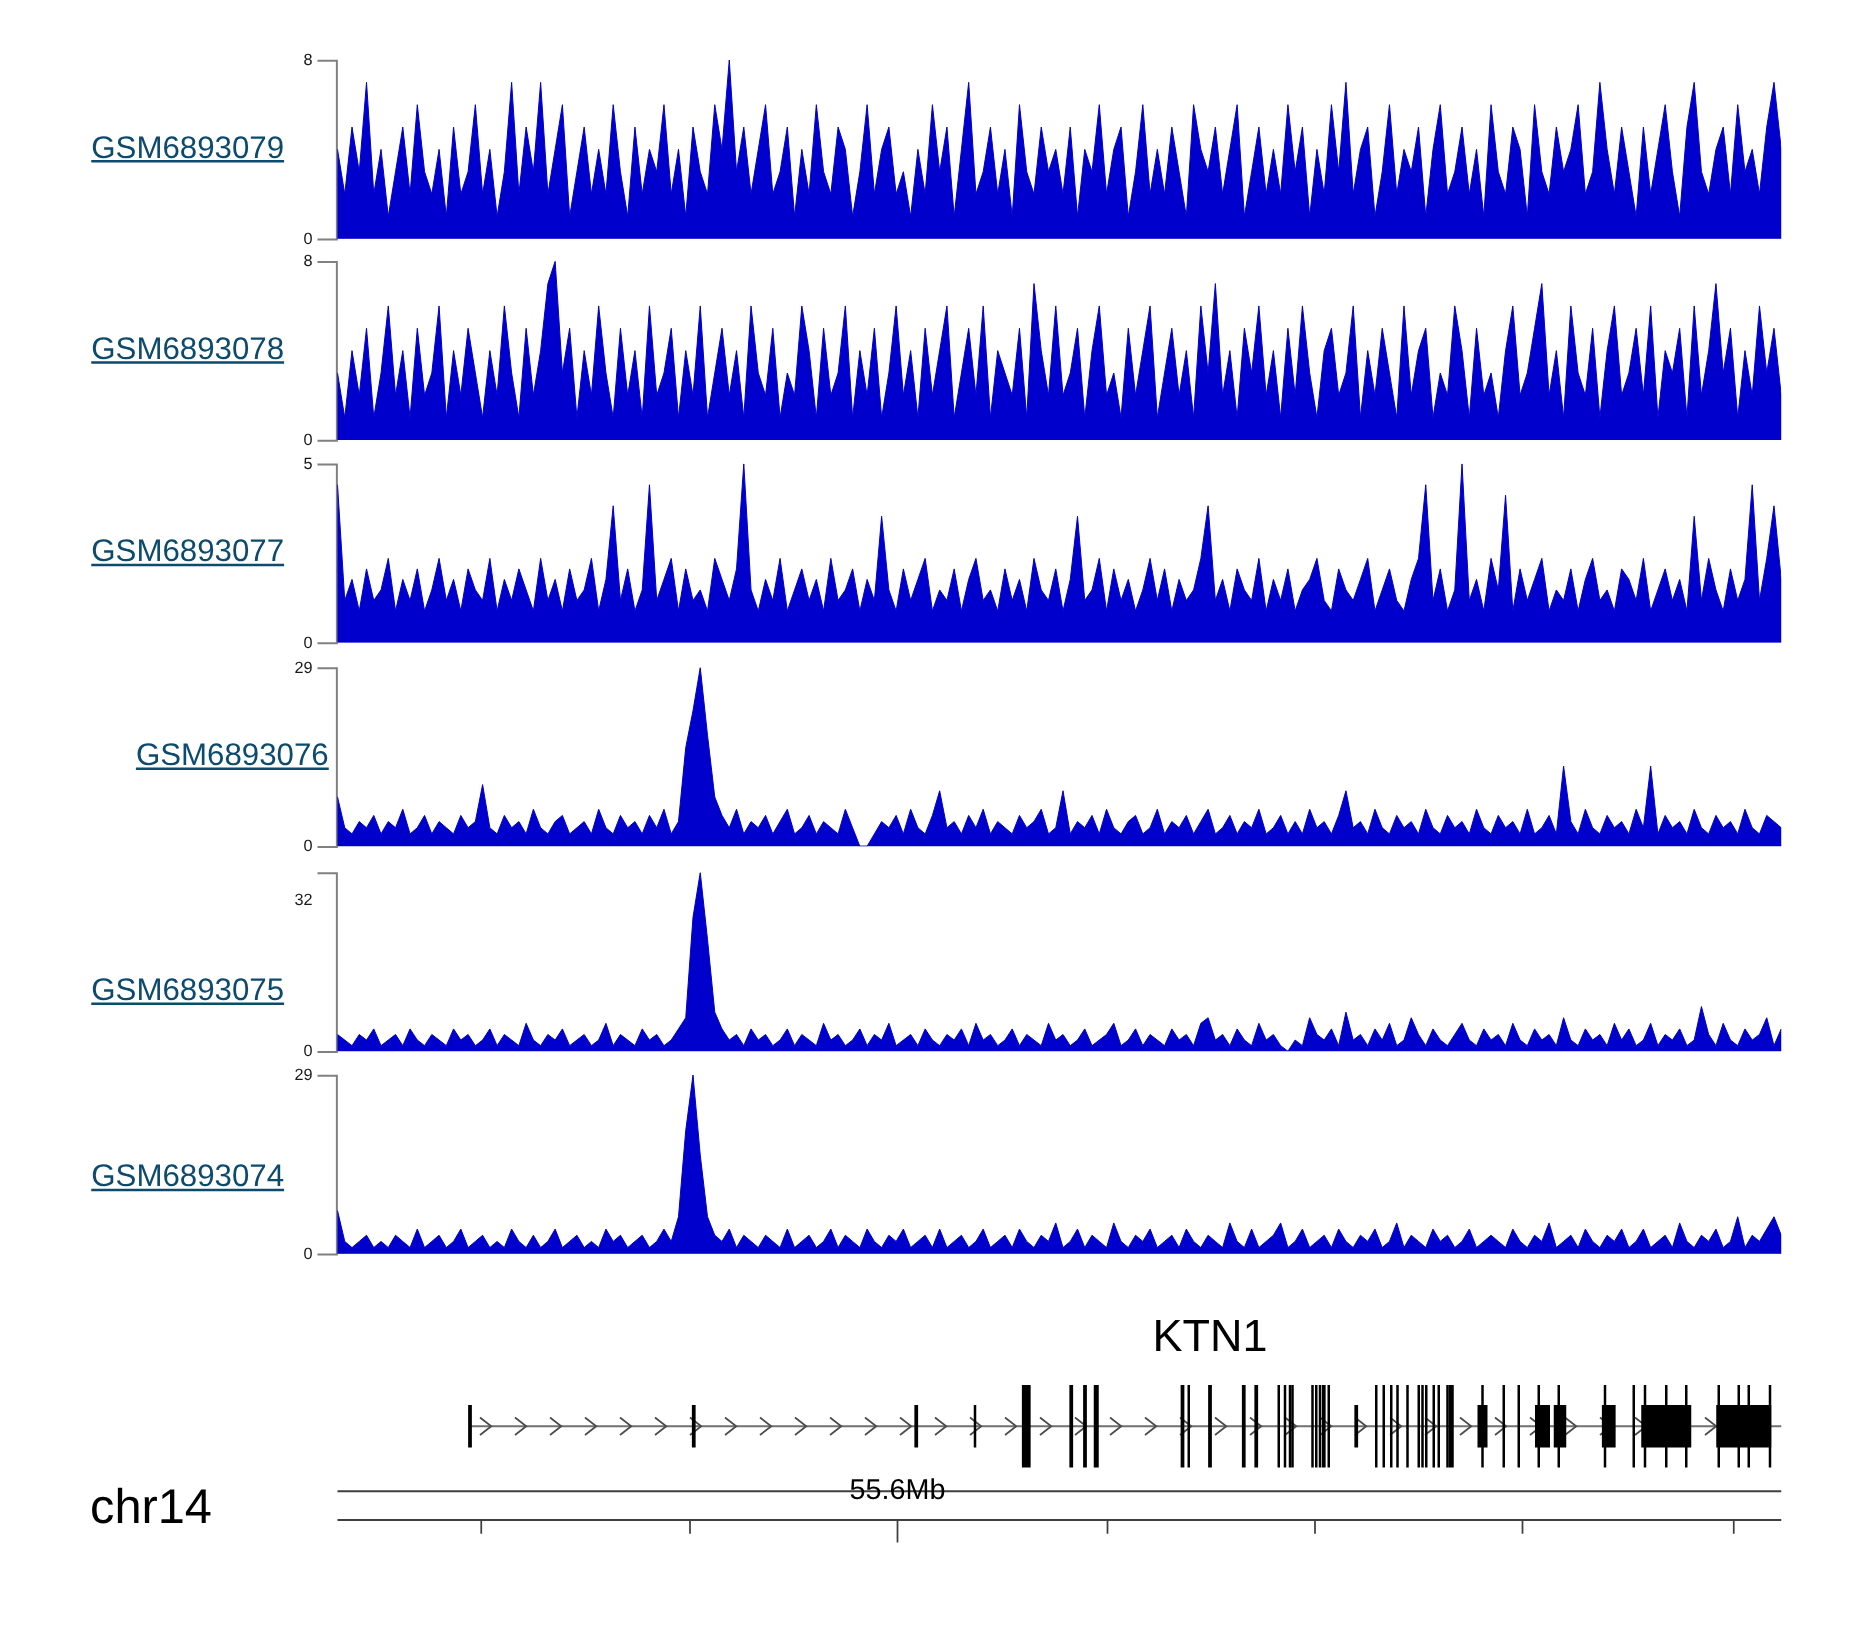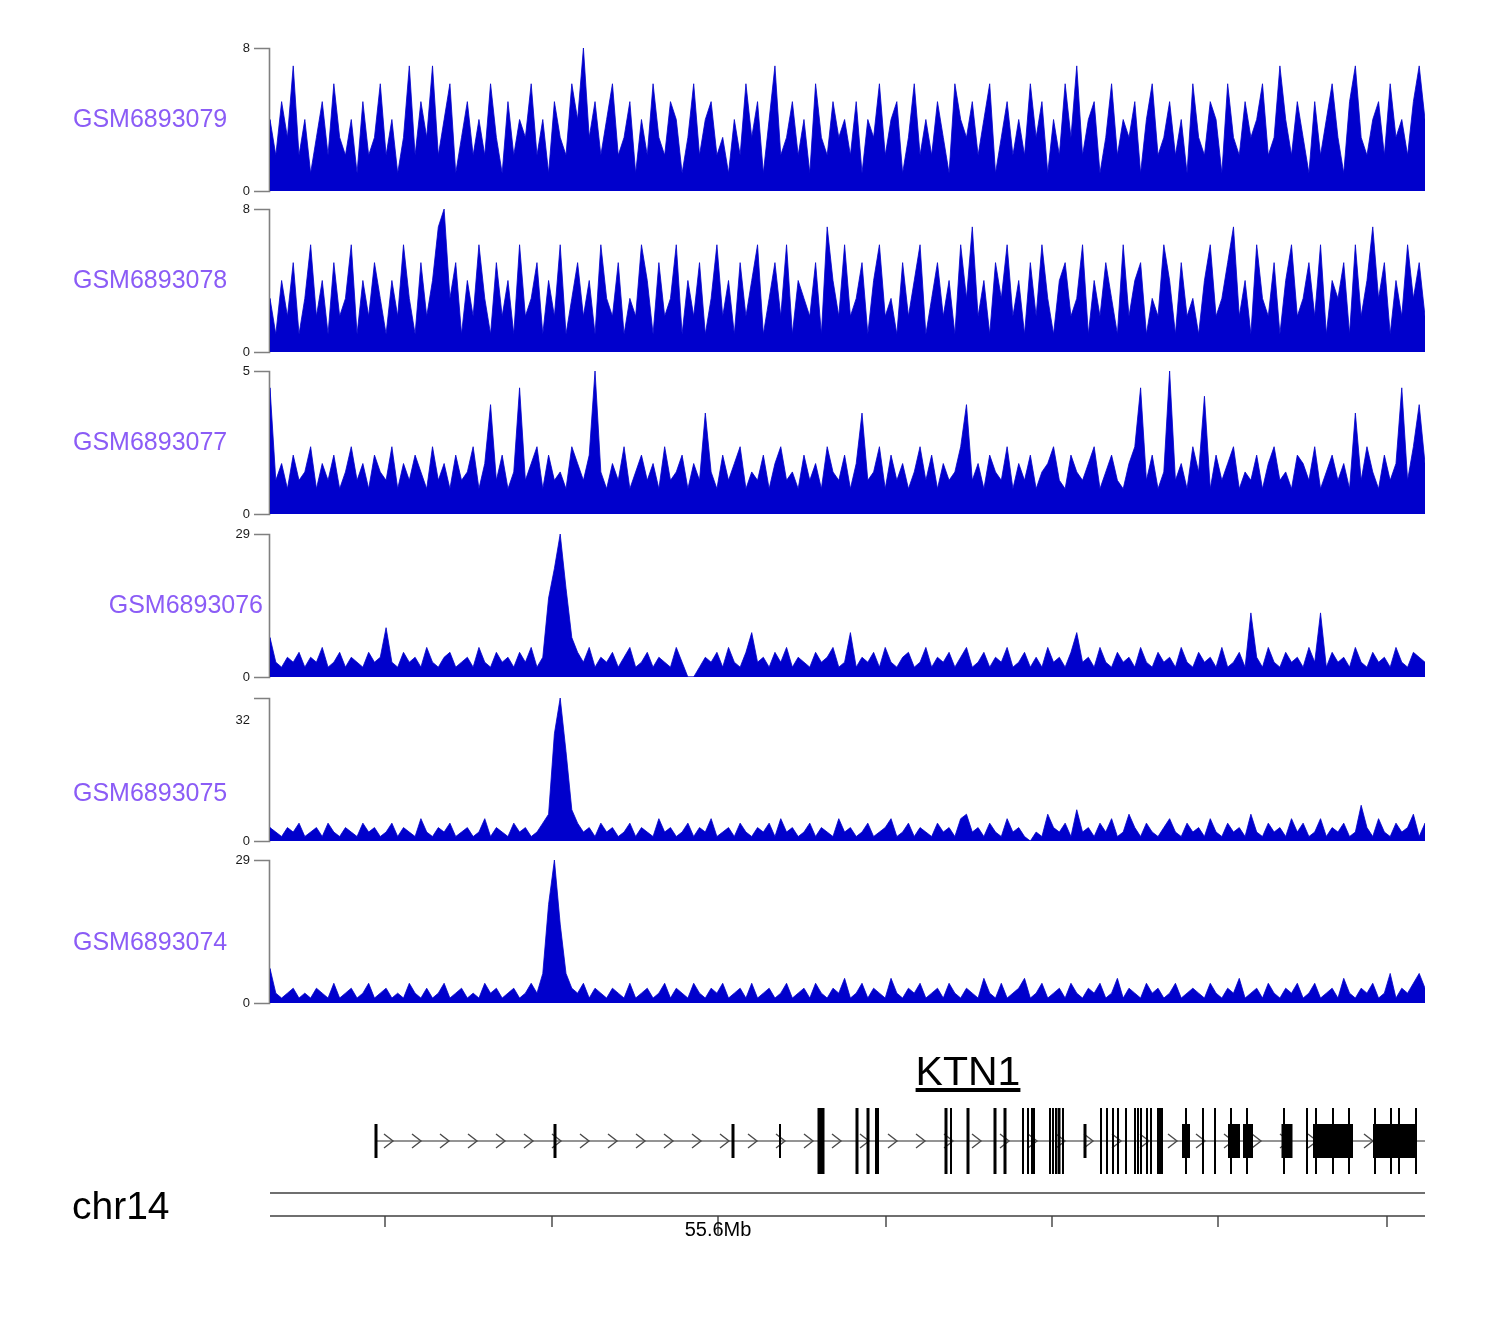--- a/index.html
+++ b/index.html
@@ -1,36 +1,37 @@
 <!DOCTYPE html>
 <html><head>
 <meta charset="utf-8">
 <style>
   html,body{margin:0;padding:0;background:#ffffff;}
   #canvas{
     position:relative;width:1500px;height:1320px;background:#ffffff;overflow:hidden;
     font-family:"Liberation Sans", sans-serif;color:#000;
   }
   .track-label{
-    position:absolute;left:73px;width:190px;font-size:25px;color:#8b5cf6;
+    position:absolute;left:73px;width:190px;font-size:25px;color:#0c4a6e;
     white-space:nowrap;
+    text-decoration:underline;
   }
   .ynum{
     position:absolute;width:60px;text-align:right;font-size:13px;color:#1a1a1a;
   }
   #gene-label{
     position:absolute;left:868px;top:1048px;width:200px;text-align:center;
-    font-size:41px;color:#000;text-decoration:underline;
+    font-size:36px;color:#000;
   }
   #chrom-label{
     position:absolute;left:72px;top:1184px;font-size:39px;color:#000000;
   }
   #ruler-tick-label{
-    position:absolute;left:638px;top:1218px;width:160px;text-align:center;
-    font-size:20px;color:#000;
+    position:absolute;left:638px;top:1178px;width:160px;text-align:center;
+    font-size:23px;color:#000;
   }
   svg{display:block;}
 </style>
 </head>
 <body>
 
 <div id="canvas">
   <div id="tracks">
       <div class="track-label" style="top: 103.5px;">GSM6893079</div>
       <div class="ynum" style="left: 190px; top: 40px;">8</div>

